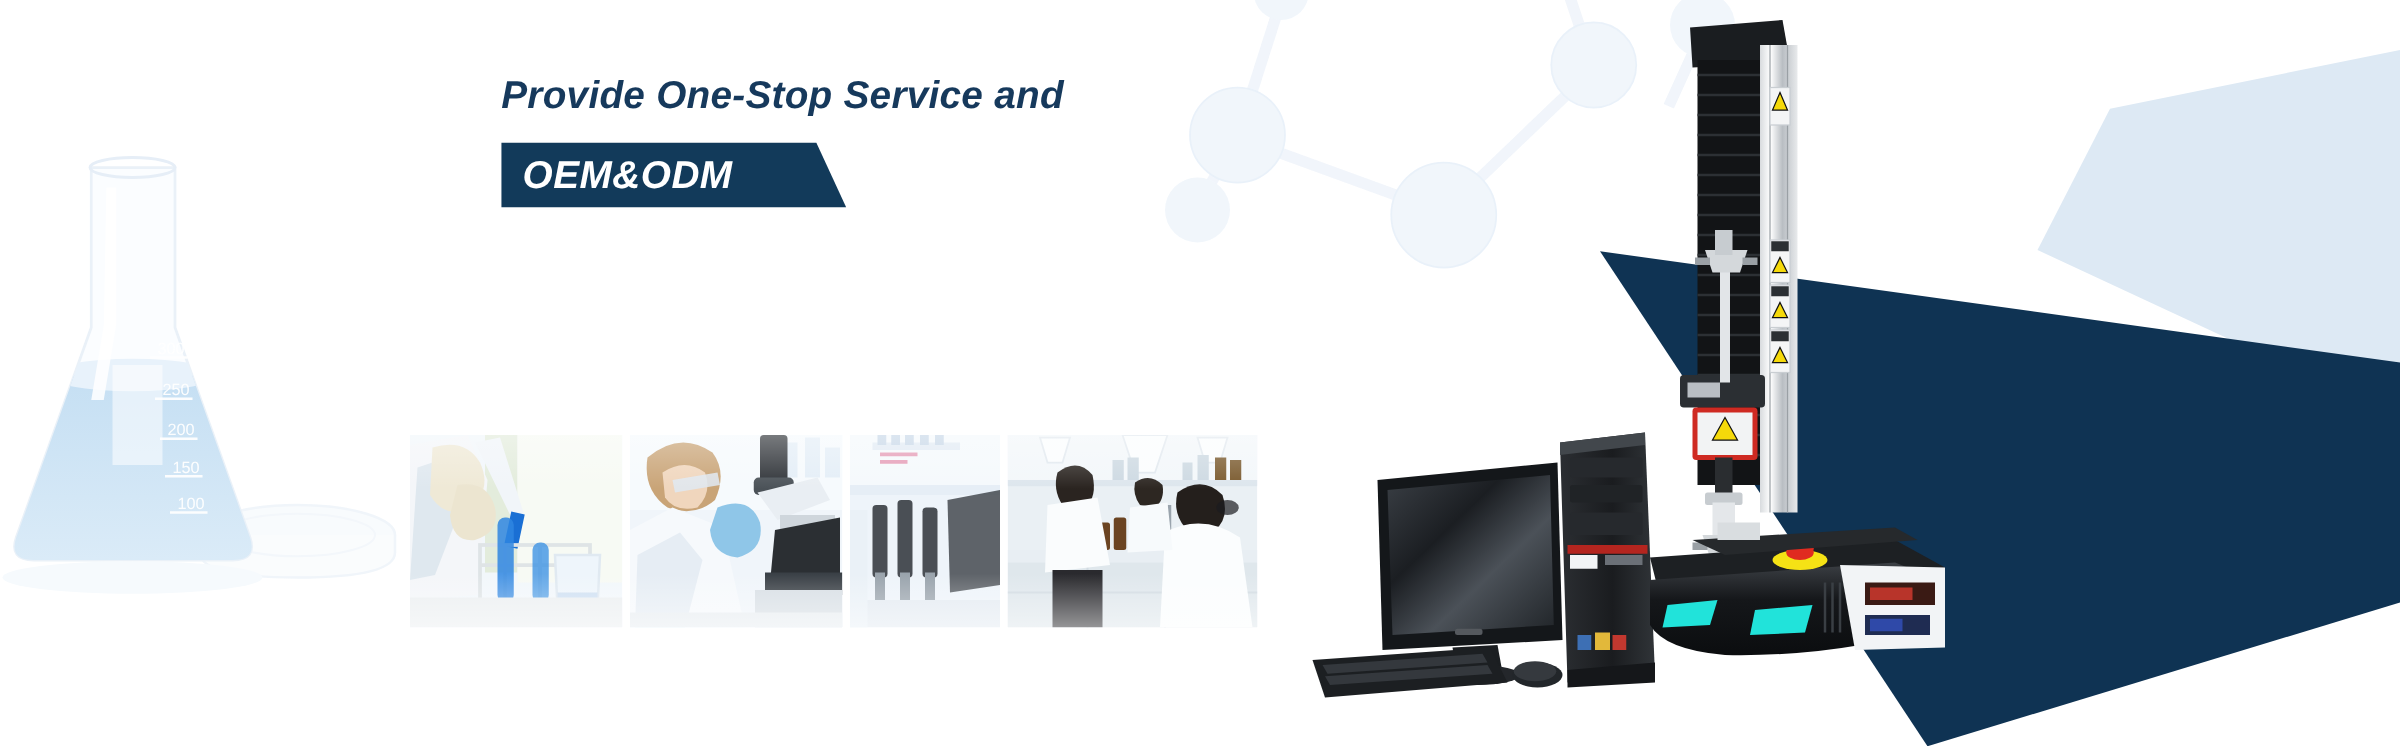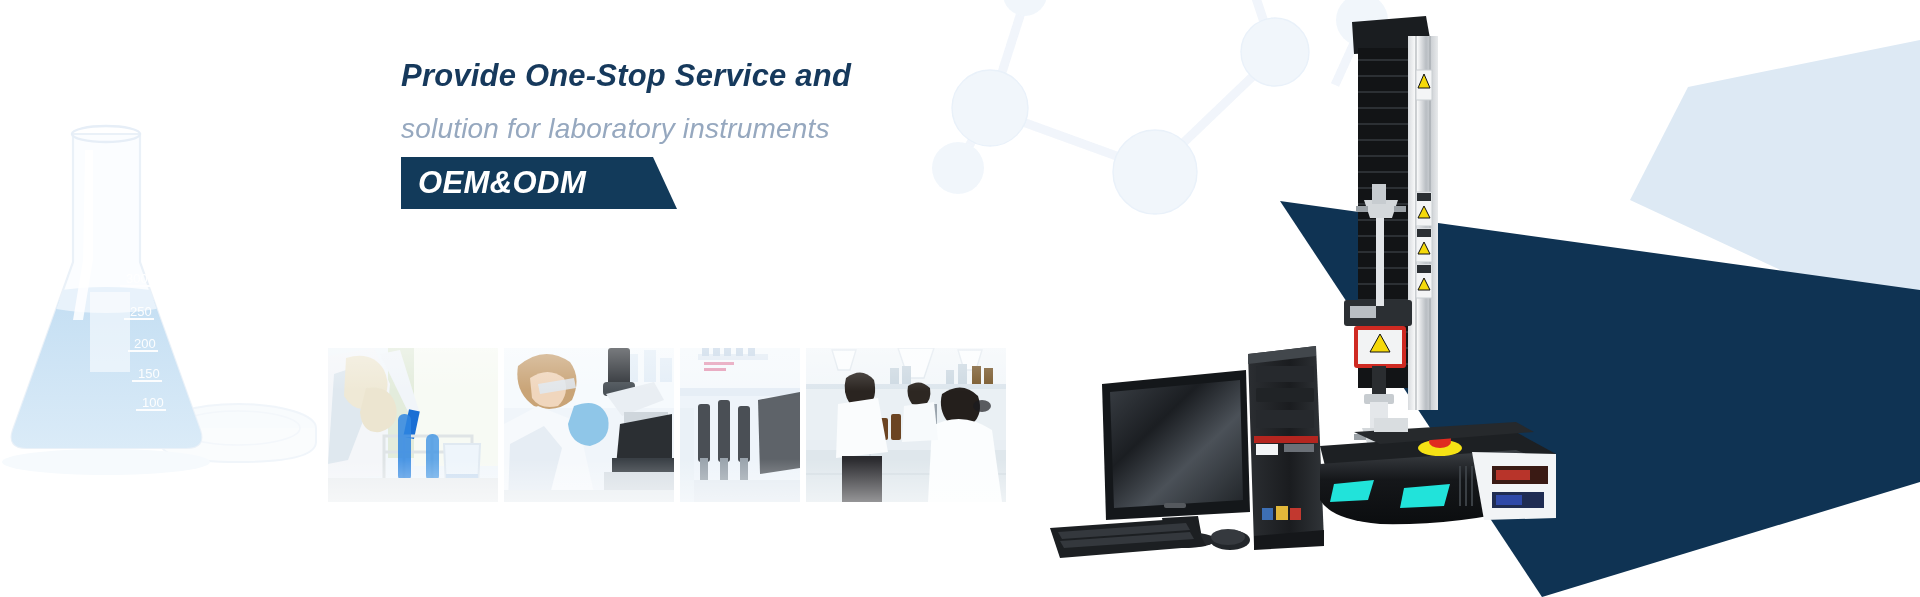--- a/index.html
+++ b/index.html
@@ -125,21 +125,20 @@
         <line x1="146" y1="300" x2="176" y2="300" stroke="#ffffff" stroke-width="2"></line>
           <text x="152" y="297">100</text>
       </g>
 
       <ellipse cx="116" cy="352" rx="104" ry="13" fill="#f6fafd"></ellipse>
     </svg>
   </div>
 
   <div class="copy">
     <div class="line1">Provide One-Stop Service and</div>
-    <div class="line2">solution for laboratory instruments</div>
     <div class="badge">
       <svg width="276" height="52" viewBox="0 0 276 52" aria-hidden="true">
         <polygon points="0,0 252,0 276,52 0,52" fill="#123a5a"></polygon>
       </svg>
       <span class="badge-text">OEM&amp;ODM</span>
     </div>
   </div>
 
   <div class="strip">
 

